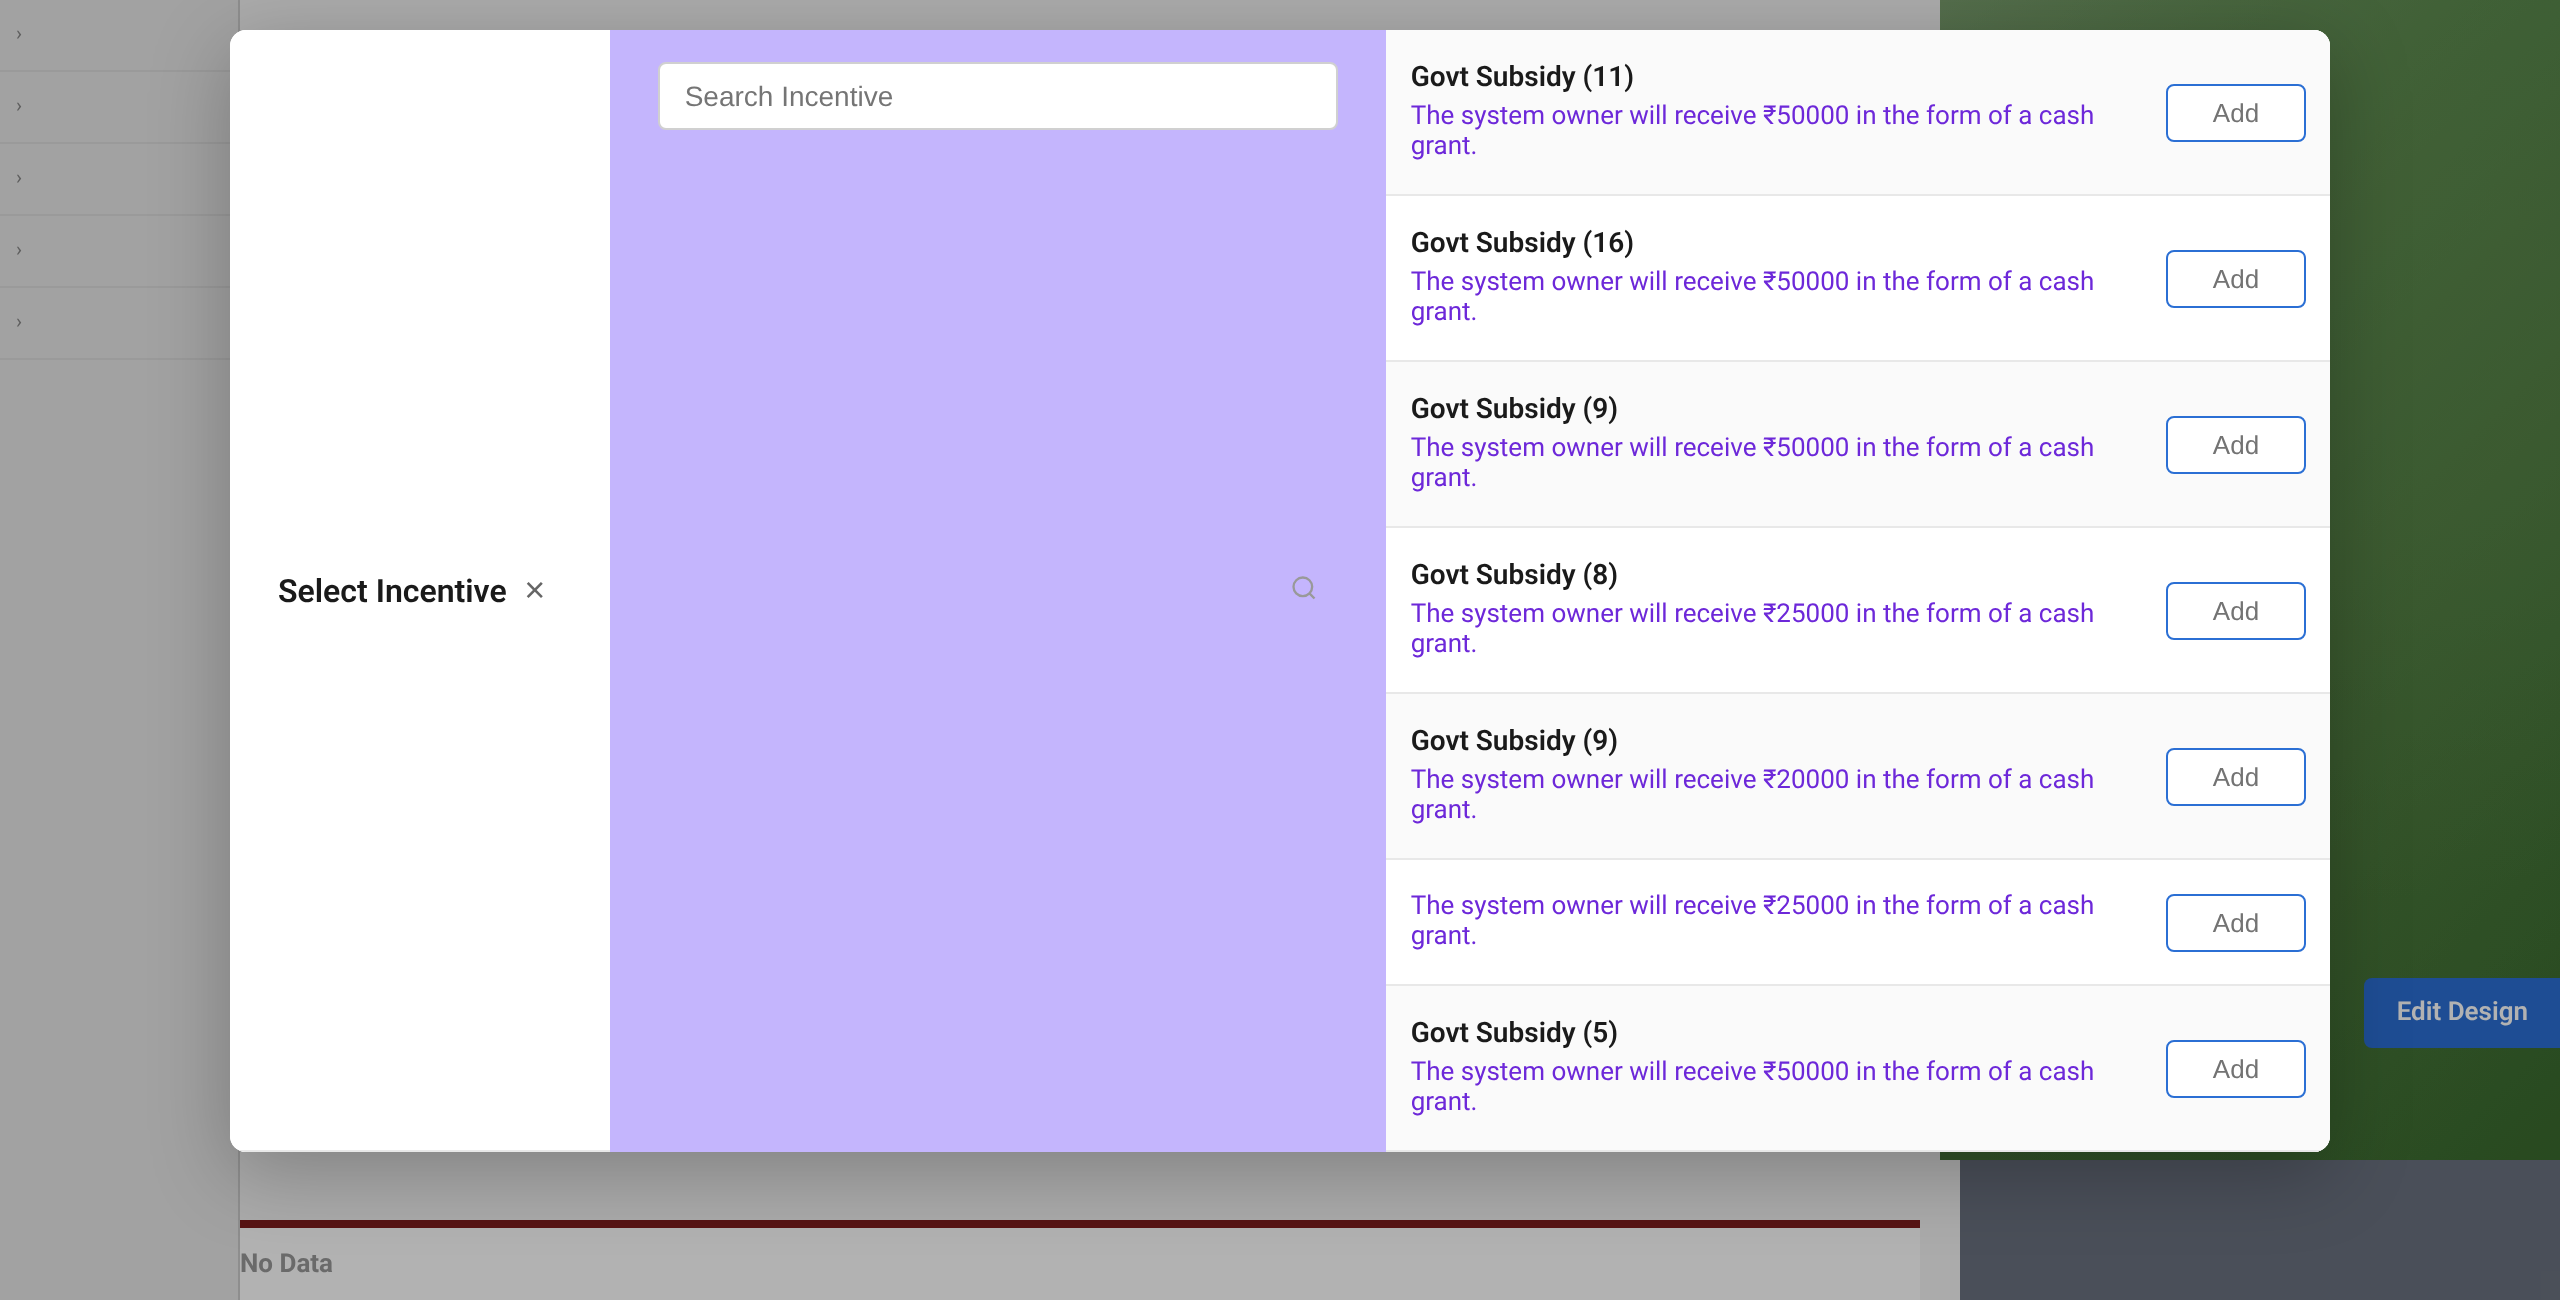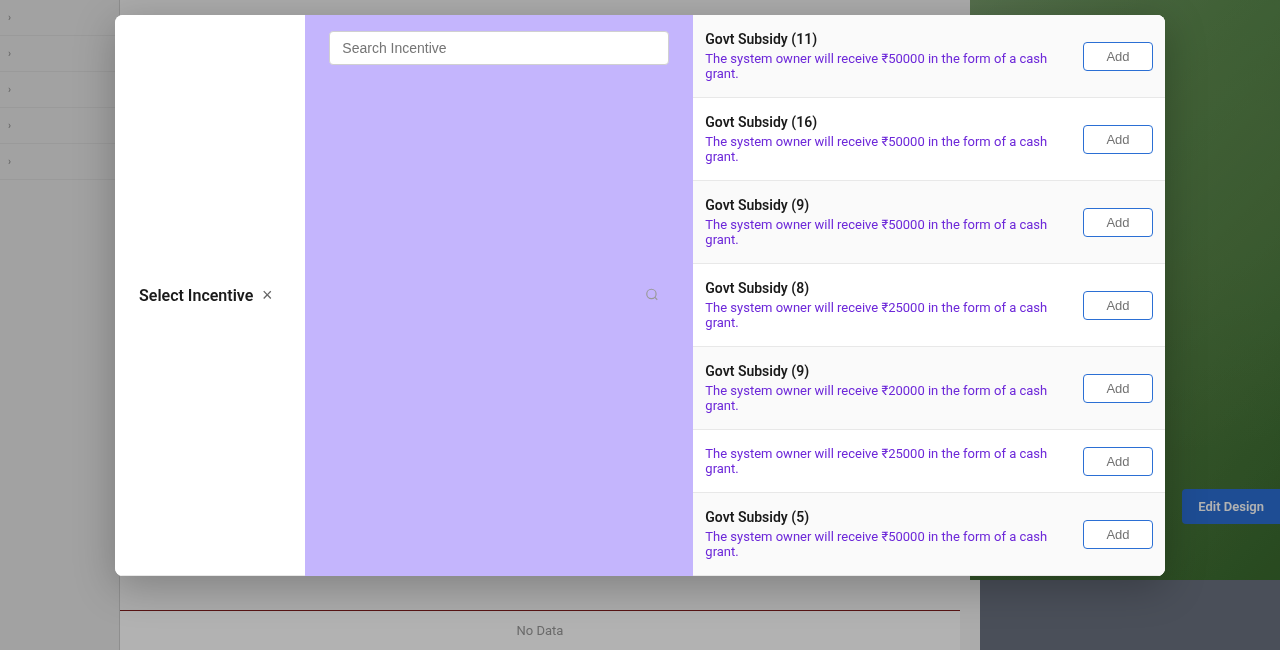--- a/index.html
+++ b/index.html
@@ -73,26 +73,26 @@
       border-radius: 4px 0 0 4px;
     }
 
     .no-data-bar {
       position: absolute;
       bottom: 0;
       left: 120px;
       width: 840px;
       height: 40px;
       background: white;
-      border-top: 1px solid #7f1d1d;
-      display: flex;
-      align-items: center;
-      justify-content: center;
+      border-top: 4px solid #7f1d1d;
+      display: flex;
+      align-items: center;
       color: #999;
       font-size: 13px;
+      font-weight: bold;
     }
 
     
     .modal-backdrop {
       position: absolute;
       inset: 0;
       background: rgba(0,0,0,0.3);
       display: flex;
       align-items: flex-start;
       justify-content: center;

